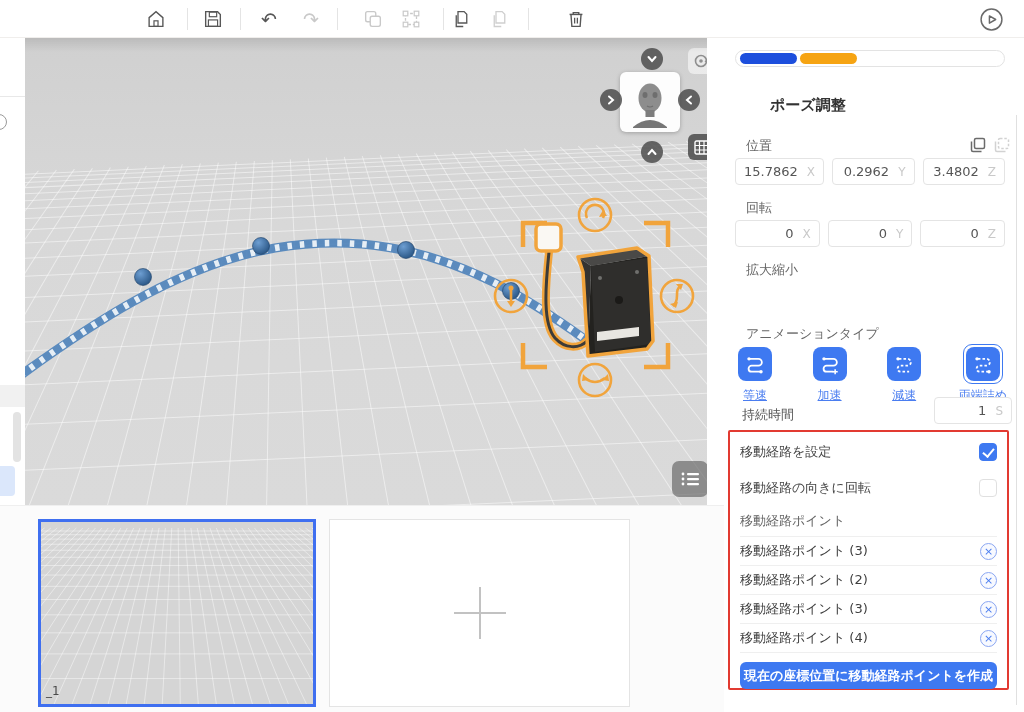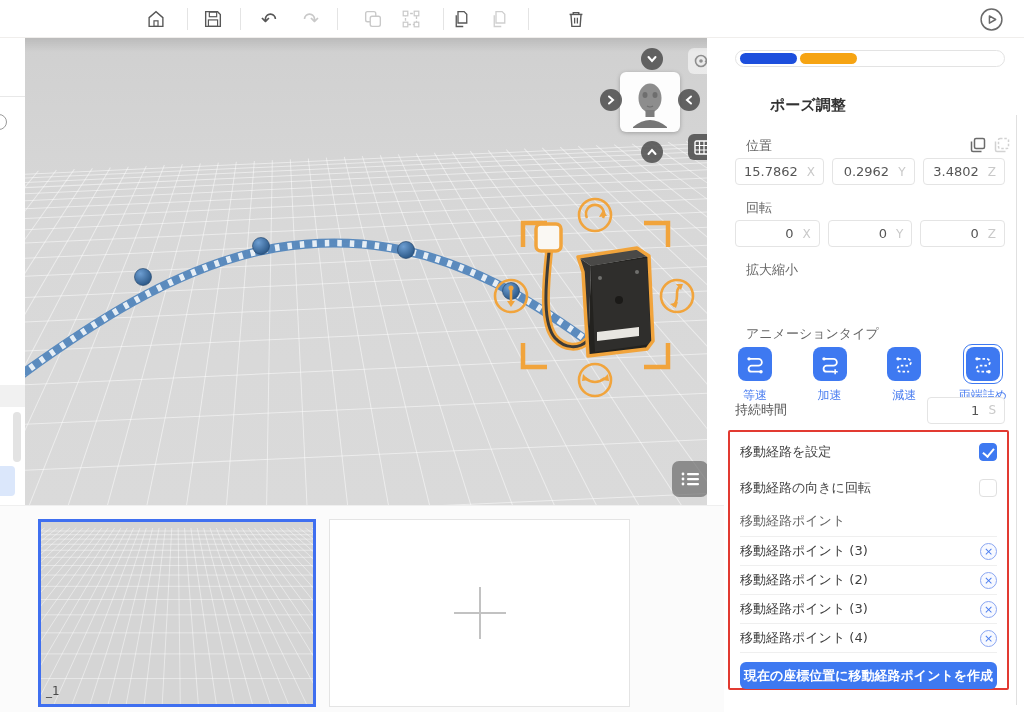--- a/index.html
+++ b/index.html
@@ -57,22 +57,22 @@
   .numbox .unit { color:#c9c9c9; font-size:12px; }
   .sliderrow { position:absolute; left:11px; top:248px; width:270px; height:28px; display:flex; align-items:center; gap:10px; }
   .track { position:relative; flex:1; height:5px; border-radius:3px; background:#2e6bf0; }
   .knob { position:absolute; right:-2px; top:50%; transform:translateY(-50%); width:15px; height:15px; background:#fff; border:2.5px solid #2e6bf0; border-radius:50%; cursor:grab; }
   .scalebox { width:78px; flex:none; }
   .animrow { position:absolute; left:11px; top:306px; width:272px; display:flex; justify-content:space-between; }
   .animopt { display:flex; flex-direction:column; align-items:center; gap:3px; cursor:pointer; }
   .animicon { width:34px; height:34px; border-radius:8px; background:#3e79f1; display:flex; align-items:center; justify-content:center; }
   .animopt .wrap { padding:2px; border:1.5px solid transparent; border-radius:9px; }
   .animopt.on .wrap { border-color:#3e79f1; }
-  .animlabel { font-size:12px; color:#4a7df0; white-space:nowrap; }
-  .durrow { position:absolute; left:11px; top:358px; width:270px; height:28px; display:flex; align-items:center; justify-content:space-between;gap:28px; }
+  .animlabel { font-size:12px; color:#4a7df0; white-space:nowrap;text-decoration:underline; }
+  .durrow { position:absolute; left:18px; top:358px; width:270px; height:28px; display:flex; align-items:flex-end; justify-content:space-between;gap:28px; }
   .durrow .plain { color:#555; }
   .durbox { width:78px; flex:none; }
 
   .redbox { position:absolute; left:4px; top:392px; width:281px; height:260px; border:2px solid #e23a31; border-radius:2px; padding:2px 10px 0 10px; }
   .chkrow { height:36px; display:flex; align-items:center; justify-content:space-between; }
   .chkrow .lbl { color:#444; }
   .checkbox { width:18px; height:18px; border:1px solid #e0e0e0; border-radius:4px; background:#fff; position:relative; cursor:pointer; }
   .checkbox.on { background:#3e79f1; border-color:#3e79f1; }
   .checkbox.on:after { content:""; position:absolute; left:5px; top:2px; width:5px; height:9px; border:solid #fff; border-width:0 2px 2px 0; transform:rotate(40deg); }
   .ptslabel { height:30px; display:flex; align-items:center; color:#666; }

